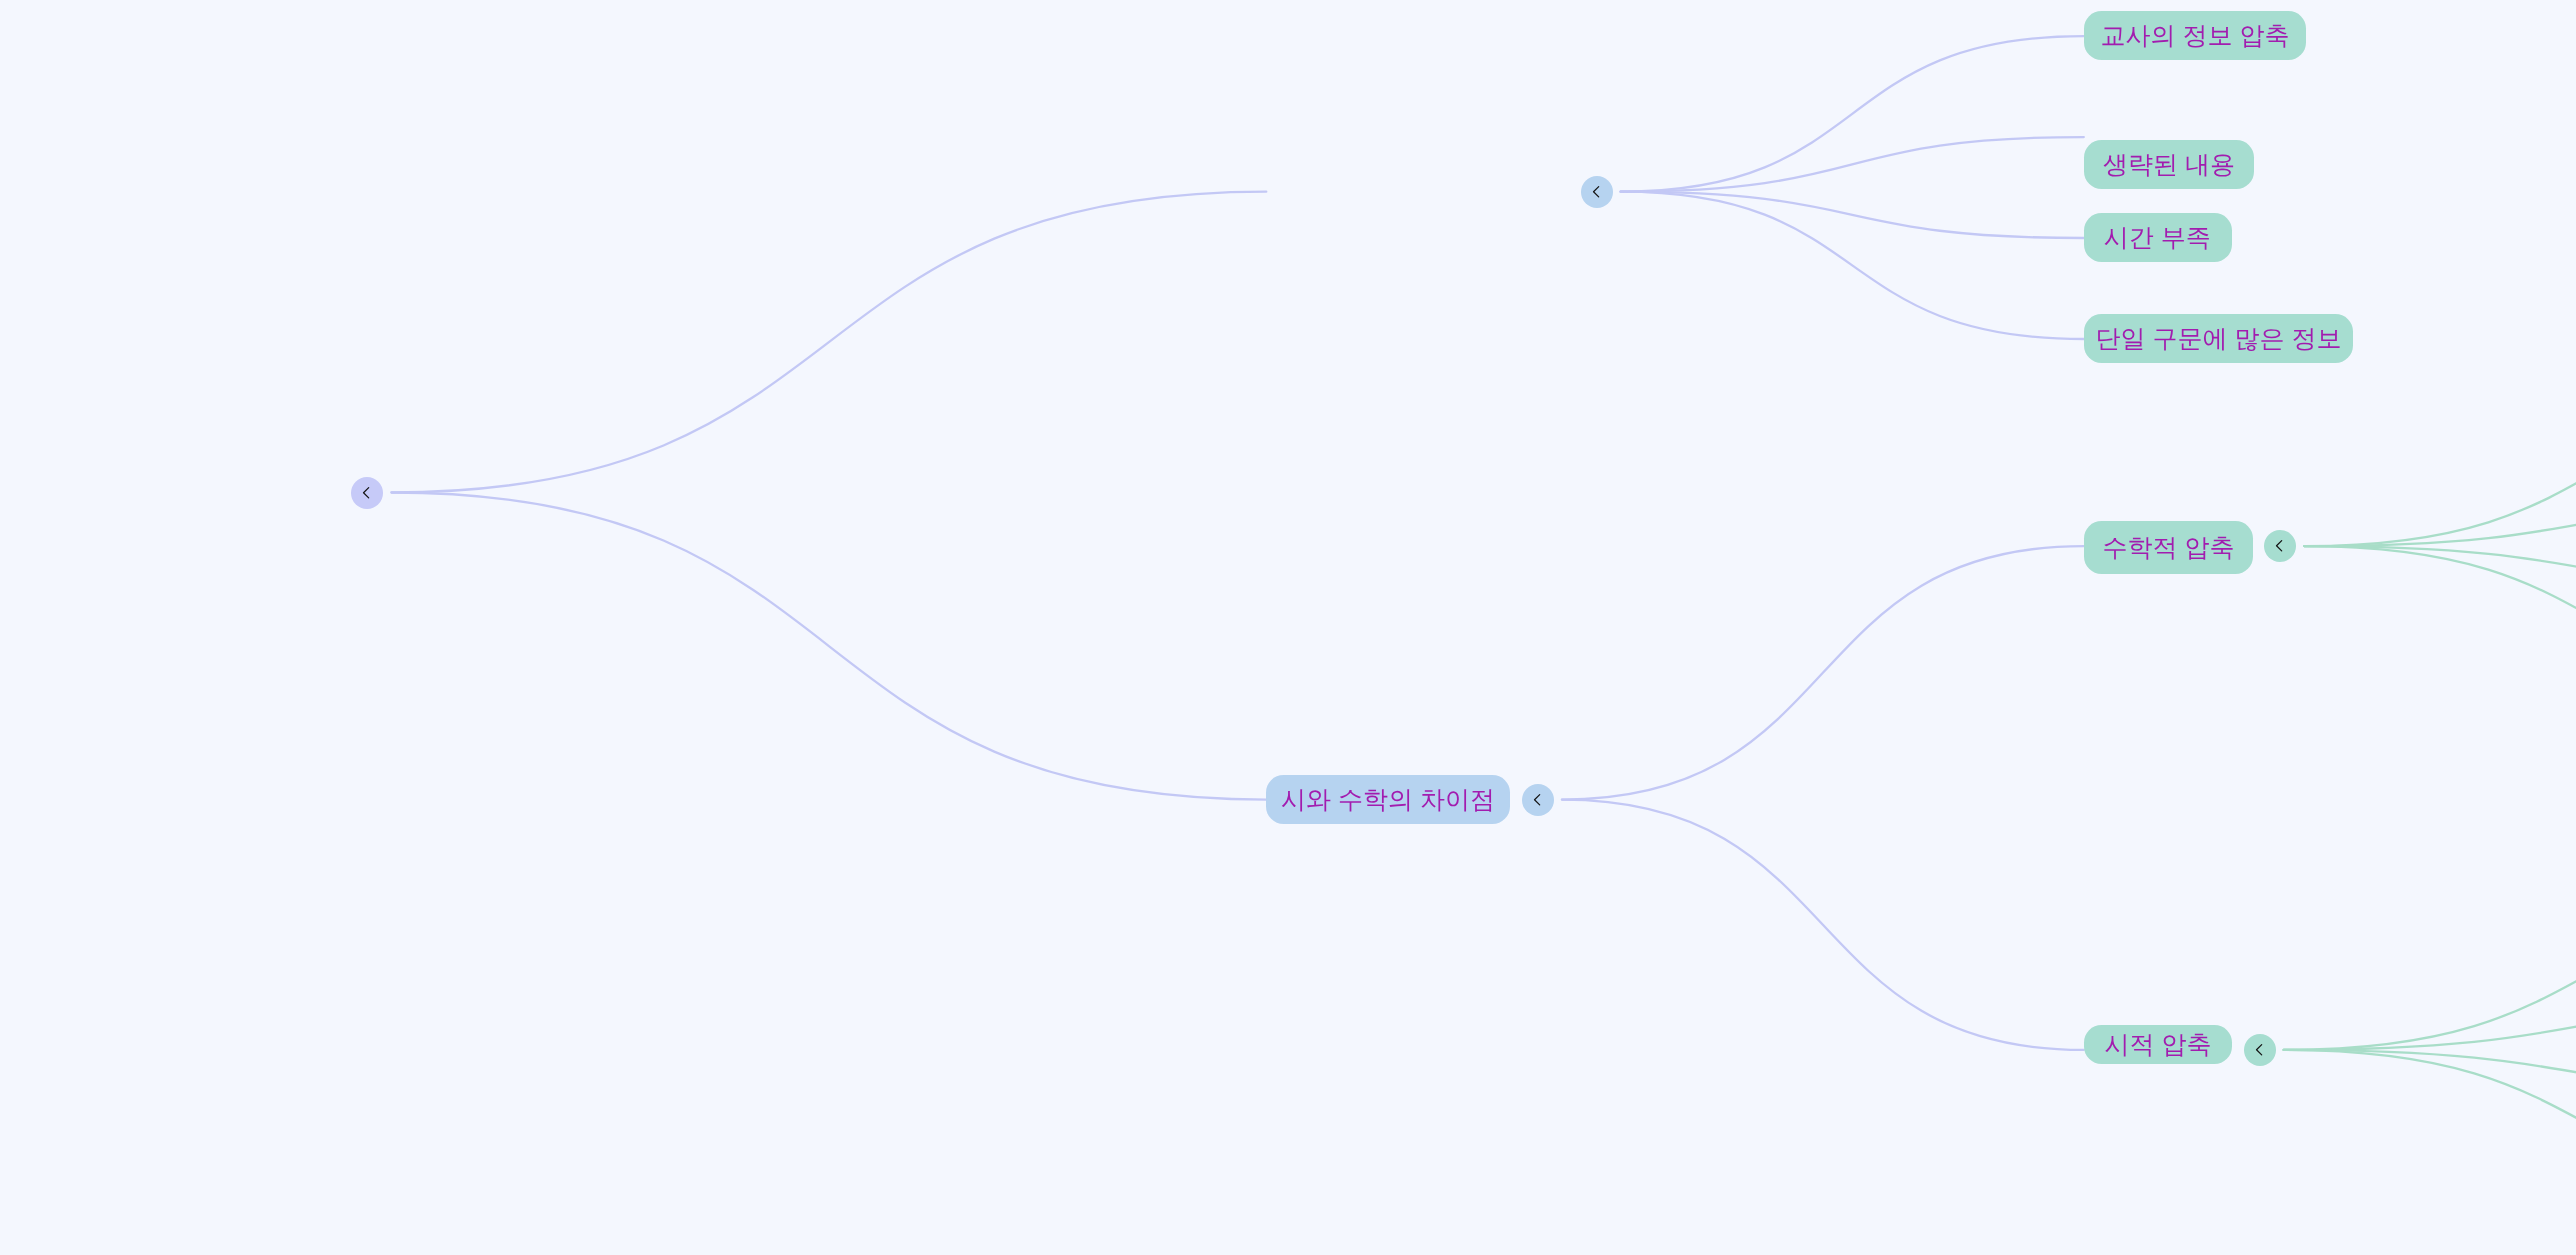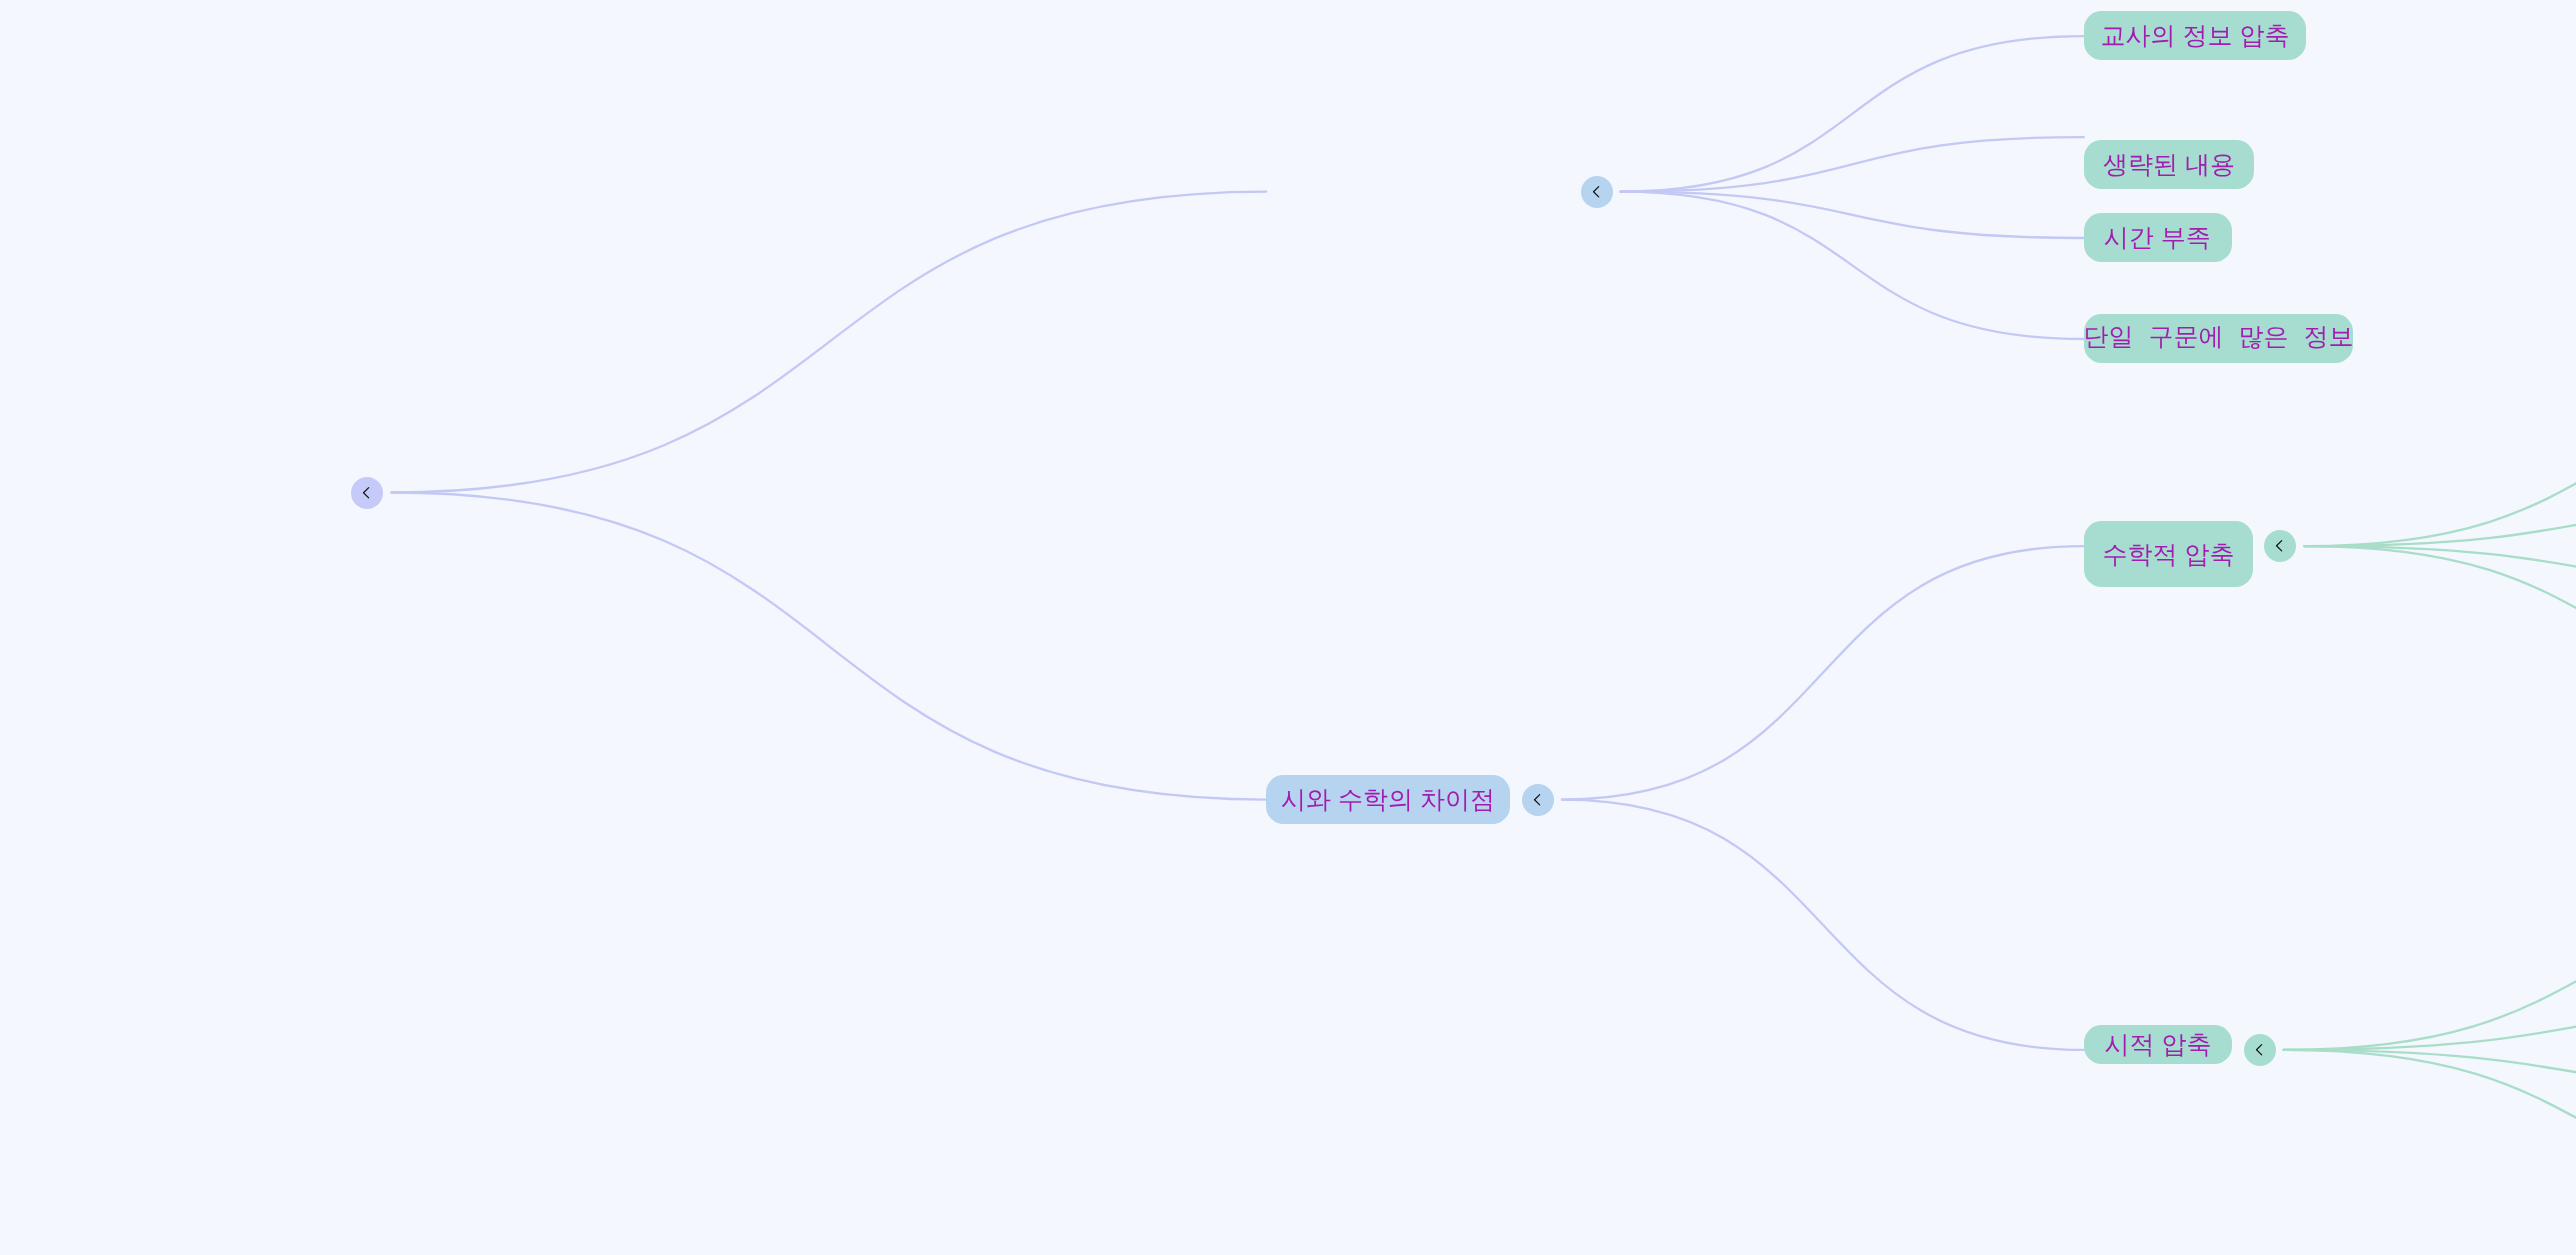--- a/index.html
+++ b/index.html
@@ -110,32 +110,32 @@
     </div>
     <div class="mm-node leafTeal" style="left: 2084px; top: 11.3px; width: 222px; height: 49px;">
       <span>교사의 정보 압축</span>
     </div>
     <div class="mm-node leafTeal" style="left: 2084px; top: 112px; width: 170px; height: 49px; margin-top: 28px;">
       <span>생략된 내용</span>
     </div>
     <div class="mm-node leafTeal" style="left: 2084px; top: 213px; width: 148px; height: 49px; padding-left: 20px;">
       <span>시간 부족</span>
     </div>
-    <div class="mm-node leafTeal" style="left: 2084px; top: 314px; width: 269px; height: 49px; font-family: Liberation Mono, monospace;">
+    <div class="mm-node leafTeal" style="left: 2084px; top: 314px; width: 269px; height: 49px;">
       <span>단일 구문에 많은 정보</span>
     </div>
     <div class="mm-node level2" style="left: 1266px; top: 775px; width: 244px; height: 49px; text-align: center;">
       <span>시와 수학의 차이점</span>
     </div>
     <div class="mm-toggle level2-t" style="left: 1522px; top: 784px;">
       <svg width="15.5" height="15.5" viewBox="0 0 24 24">
         <path d="M15 4 L7 12 L15 20" fill="none" stroke="#141414" stroke-width="1.9" stroke-linecap="round" stroke-linejoin="round"></path>
       </svg>
     </div>
-    <div class="mm-node level3" style="left: 2084px; top: 521px; width: 169px; height: 66px;">
+    <div class="mm-node level3" style="left: 2084px; top: 521px; width: 169px; height: 53px;">
       <span>수학적 압축</span>
     </div>
     <div class="mm-toggle level3-t" style="left: 2264px; top: 530px;">
       <svg width="15.5" height="15.5" viewBox="0 0 24 24">
         <path d="M15 4 L7 12 L15 20" fill="none" stroke="#141414" stroke-width="1.9" stroke-linecap="round" stroke-linejoin="round"></path>
       </svg>
     </div>
     <div class="mm-node level3" style="left: 2084px; top: 1025px; width: 148px; height: 39px;">
       <span>시적 압축</span>
     </div>

